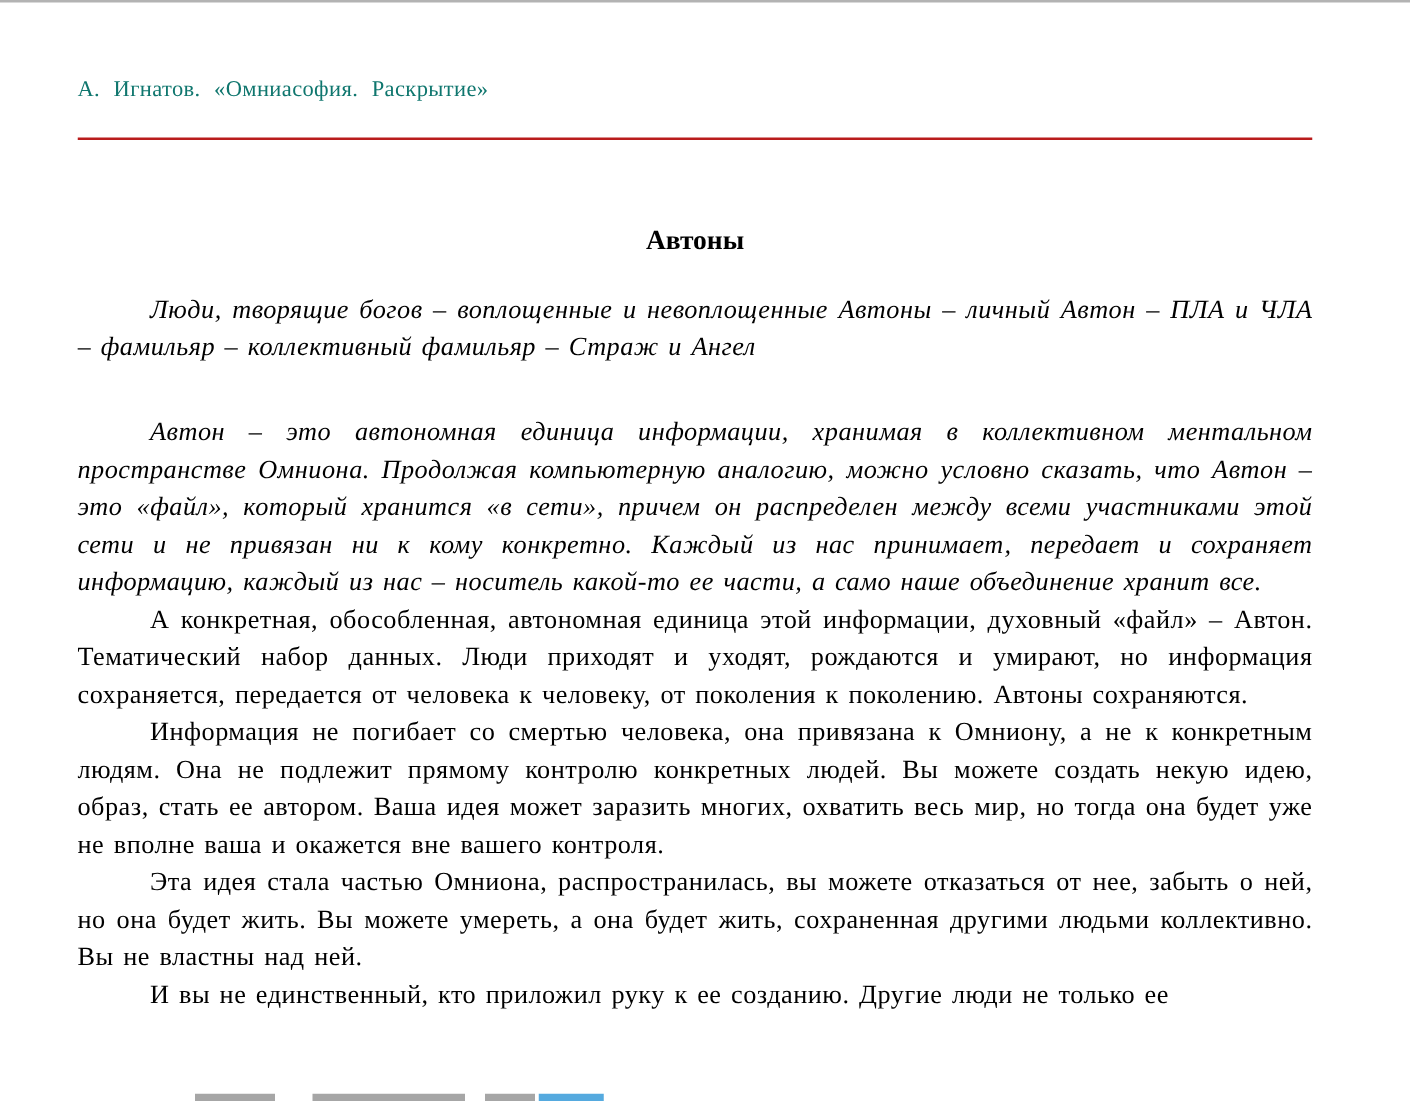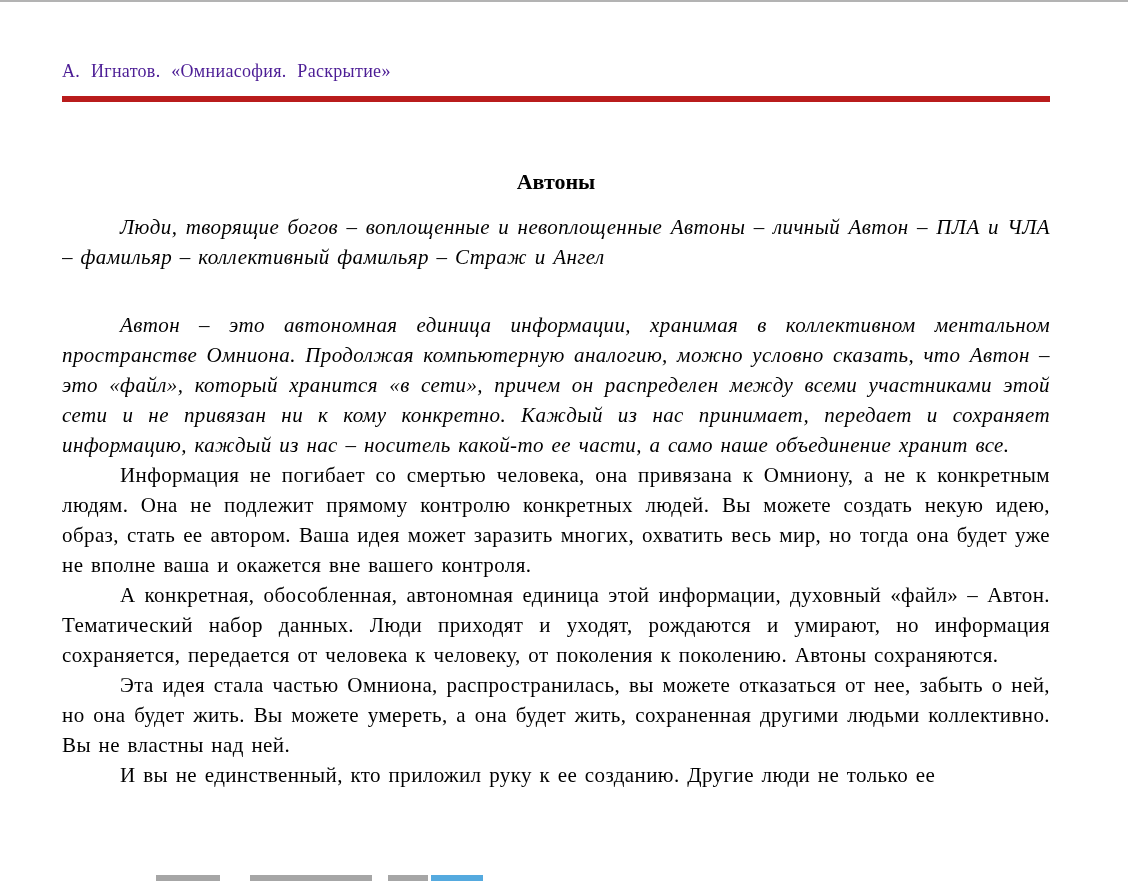--- a/index.html
+++ b/index.html
@@ -25,23 +25,23 @@
   .content {
     position: absolute;
     left: 62px;
     right: 78px;
     top: 0;
     height: 881px;
     overflow: hidden;
   }
   .running-head {
     margin-top: 60px;
-    padding-bottom: 14px;
-    border-bottom: 6px solid #b91c1c;
-    color: #4c1d95;
+    padding-bottom: 28px;
+    border-bottom: 2px solid #b91c1c;
+    color: #0f766e;
     font-size: 18px;
     line-height: 22px;
     word-spacing: 6px;
     letter-spacing: 0.3px;
   }
   .chapter-title {
     margin: 62px 0 0 0;
     text-align: center;
     font-size: 22px;
     line-height: 36px;
@@ -52,21 +52,21 @@
     margin: 0;
     font-size: 21px;
     line-height: 30px;
     text-align: justify;
     text-indent: 58px;
     letter-spacing: 0.4px;
     word-spacing: 2px;
     hyphens: manual;
   }
   .subtitle {
-    margin-top: 12px;
+    margin-top: 22px;
     font-style: italic;
   }
   .first-para {
     margin-top: 38px;
     font-style: italic;
   }
   .selection-bars {
     position: absolute;
     left: 0; top: 0; right: 0; bottom: 0;
     pointer-events: none;
@@ -87,23 +87,23 @@
   <div class="content">
 
     <div class="running-head">А. Игнатов. «Омниасофия. Раскрытие»</div>
 
     <h1 class="chapter-title">Автоны</h1>
 
     <p class="bodytext subtitle">Люди, творящие богов – воплощенные и невоплощенные Автоны – личный Автон – ПЛА и ЧЛА – фамильяр – коллективный фамильяр – Страж и Ангел</p>
 
     <p class="bodytext first-para">Автон – это автономная единица информации, хранимая в коллективном ментальном пространстве Омниона. Продолжая компьютерную аналогию, можно условно сказать, что Автон – это «файл», который хранится «в сети», причем он распределен между всеми участ­никами этой сети и не привязан ни к кому конкретно. Каждый из нас принимает, передает и сохраняет информацию, каждый из нас – носитель какой-то ее части, а само наше объеди­нение хранит все.</p>
 
+    <p class="bodytext">А конкретная, обособленная, автономная единица этой информации, духовный «файл» – Автон. Тематический набор данных. Люди приходят и уходят, рождаются и умирают, но информация сохраняется, передается от человека к человеку, от поколения к поколению. Автоны сохраняются.</p>
+
     <p class="bodytext">Информация не погибает со смертью человека, она привязана к Омниону, а не к кон­кретным людям. Она не подлежит прямому контролю конкретных людей. Вы можете создать некую идею, образ, стать ее автором. Ваша идея может заразить многих, охватить весь мир, но тогда она будет уже не вполне ваша и окажется вне вашего контроля.</p>
-
-    <p class="bodytext">А конкретная, обособленная, автономная единица этой информации, духовный «файл» – Автон. Тематический набор данных. Люди приходят и уходят, рождаются и умирают, но информация сохраняется, передается от человека к человеку, от поколения к поколению. Автоны сохраняются.</p>
 
     <p class="bodytext">Эта идея стала частью Омниона, распространилась, вы можете отказаться от нее, забыть о ней, но она будет жить. Вы можете умереть, а она будет жить, сохраненная другими людьми коллективно. Вы не властны над ней.</p>
 
     <p class="bodytext">И вы не единственный, кто приложил руку к ее созданию. Другие люди не только ее</p>
 
   </div>
 
   <div class="selection-bars">
       <div class="hl-bar" style="left: 156px; width: 64px; background: rgb(166, 166, 166);"></div>
       <div class="hl-bar" style="left: 250px; width: 122px; background: rgb(166, 166, 166);"></div>

